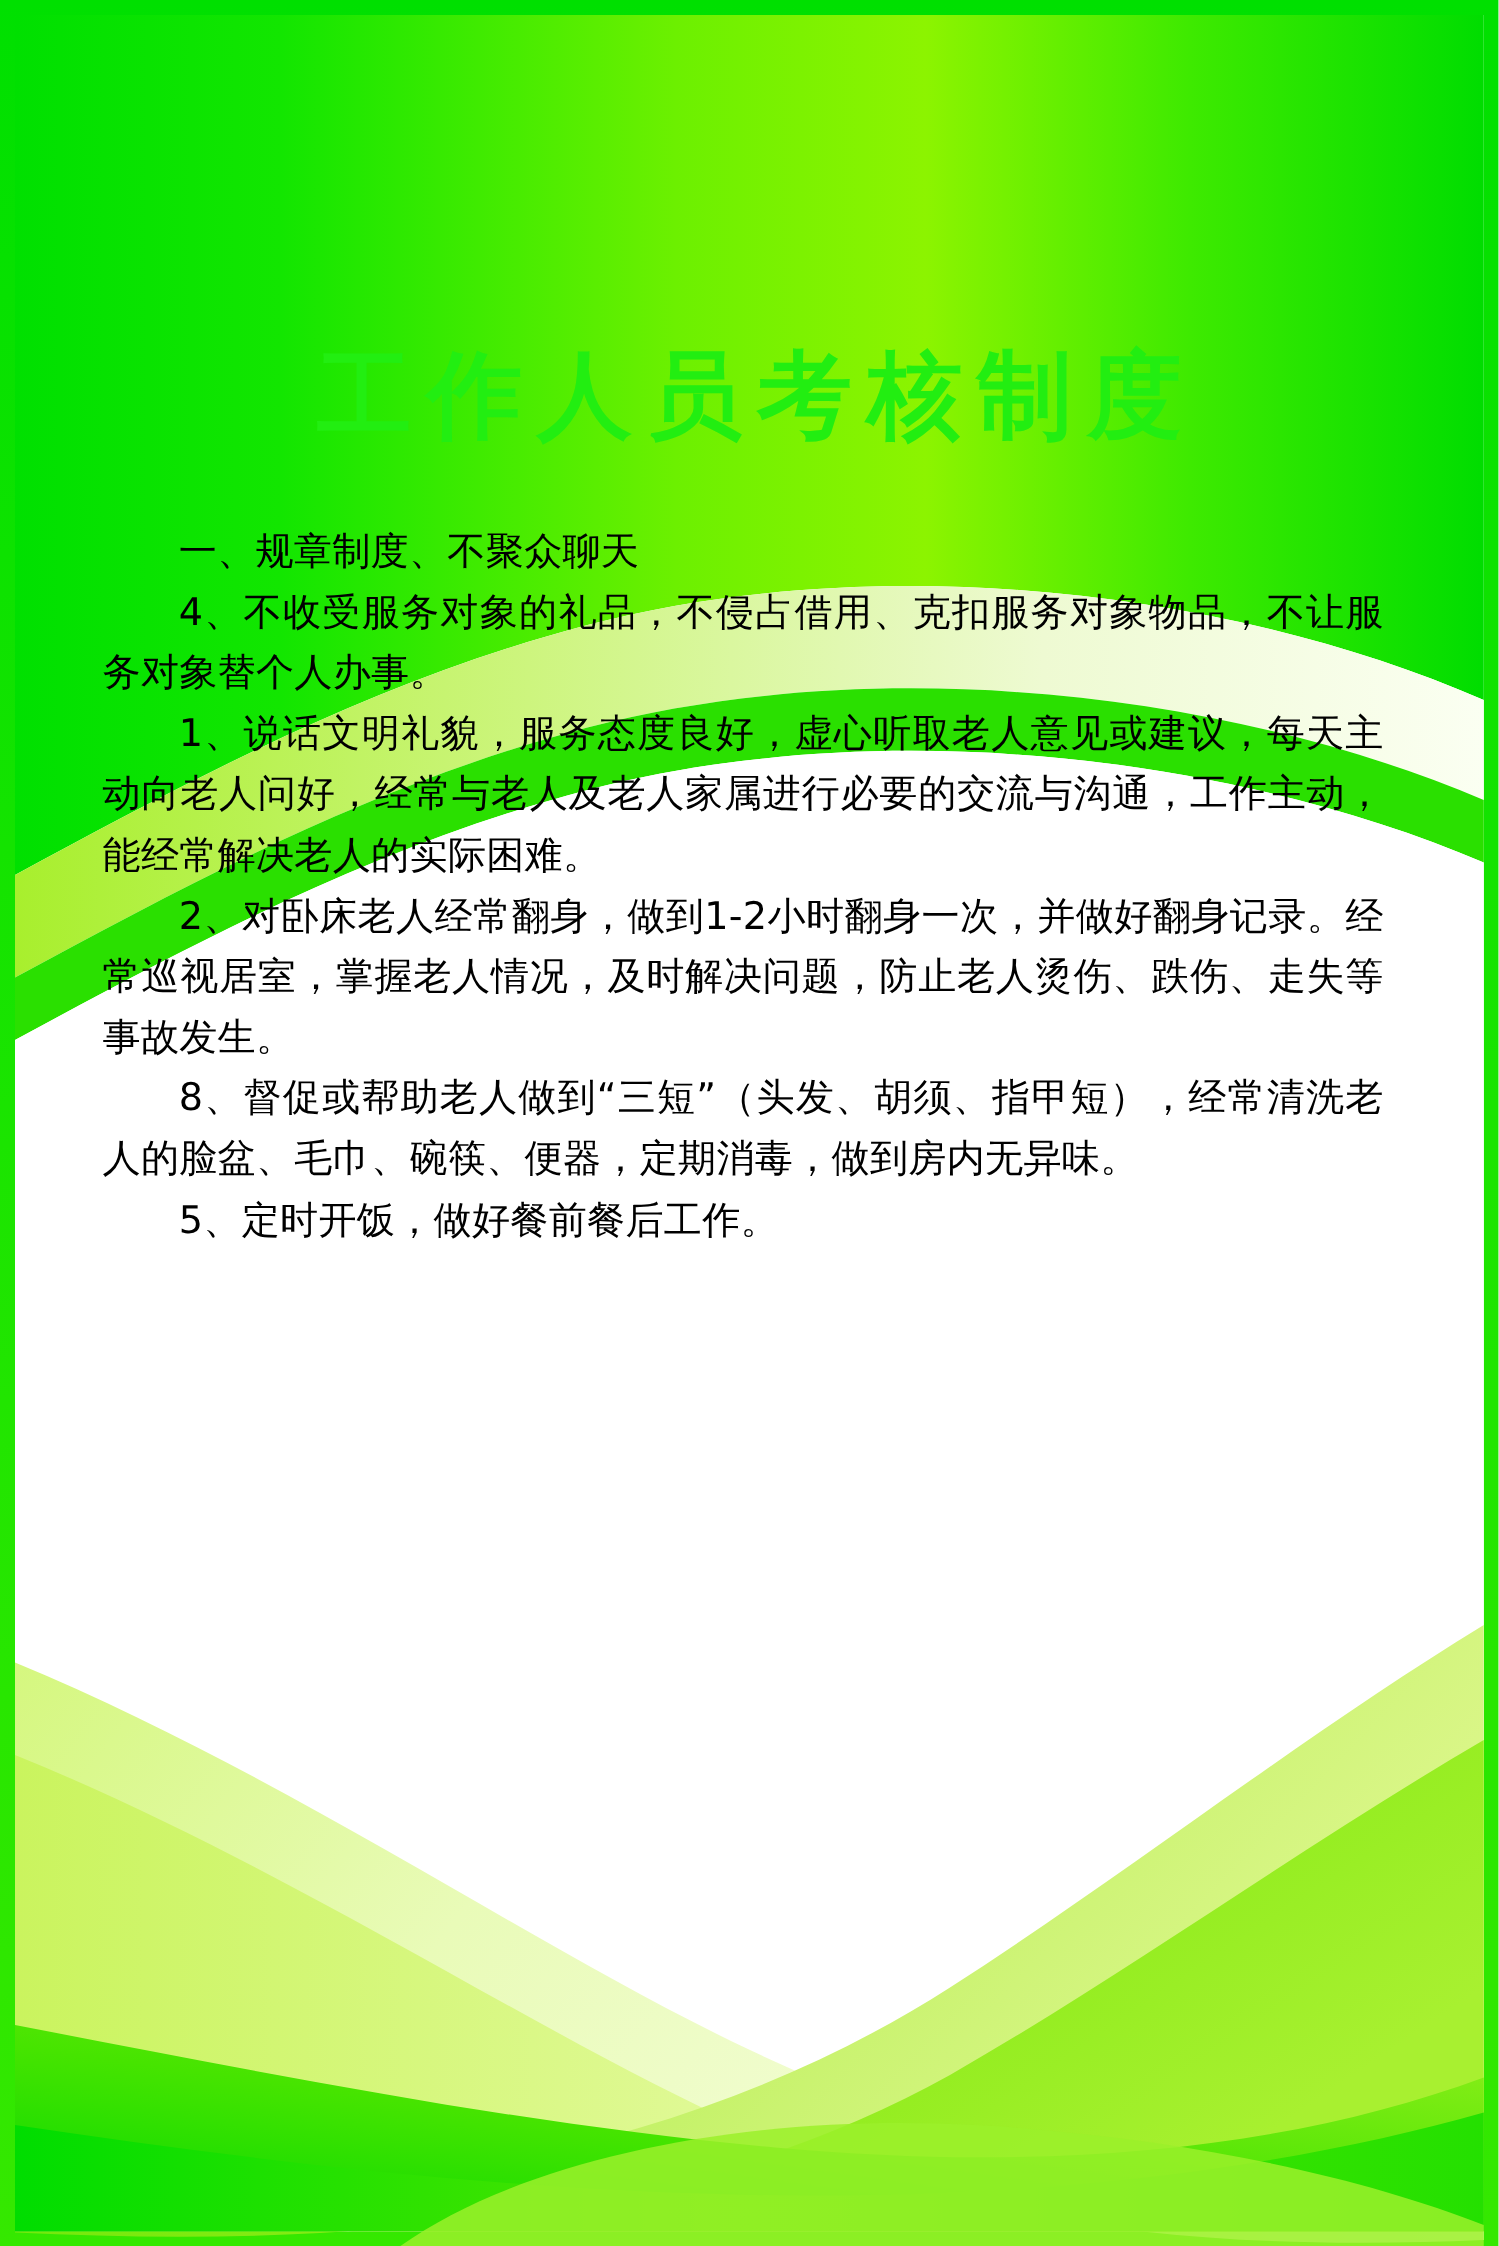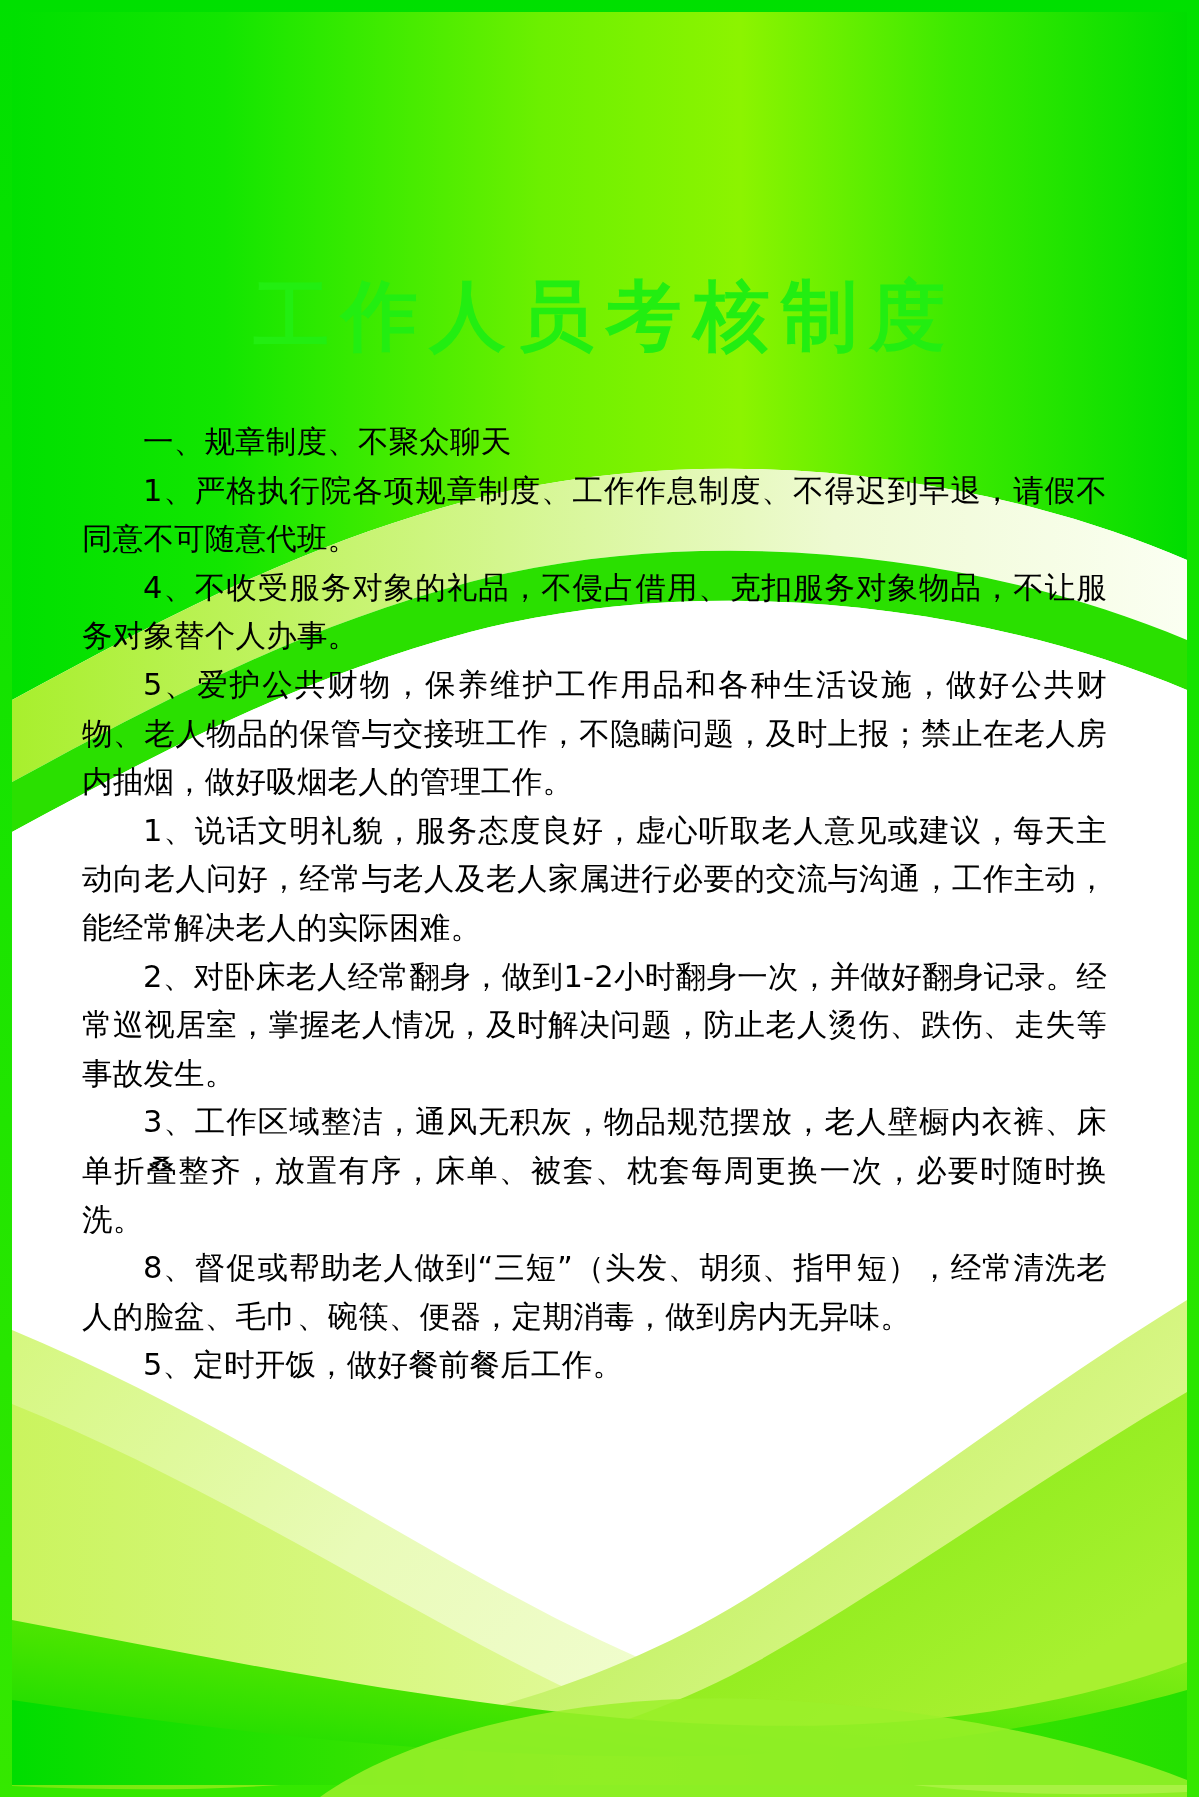--- a/index.html
+++ b/index.html
@@ -154,25 +154,22 @@
     <path d="M320,1797 C420,1726 600,1690 780,1700 C950,1710 1090,1742 1187,1780 V1797 Z" fill="#9bf02a" opacity="0.85"></path>
   </svg>
 
   <div class="content">
 
     <div class="title">工作人员考核制度</div>
 
     <div class="body-block">
 
       <p class="para section">一、规章制度、不聚众聊天</p>
-      <p class="para">1、严格执行院各项规章制度、工作作息制度、不得迟到早退，请假不同意不可随意代班。</p>
       <p class="para">4、不收受服务对象的礼品，不侵占借用、克扣服务对象物品，不让服务对象替个人办事。</p>
-      <p class="para">5、爱护公共财物，保养维护工作用品和各种生活设施，做好公共财物、老人物品的保管与交接班工作，不隐瞒问题，及时上报；禁止在老人房内抽烟，做好吸烟老人的管理工作。</p>
 
       <p class="para">1、说话文明礼貌，服务态度良好，虚心听取老人意见或建议，每天主动向老人问好，经常与老人及老人家属进行必要的交流与沟通，工作主动，能经常解决老人的实际困难。</p>
       <p class="para">2、对卧床老人经常翻身，做到1-2小时翻身一次，并做好翻身记录。经常巡视居室，掌握老人情况，及时解决问题，防止老人烫伤、跌伤、走失等事故发生。</p>
-      <p class="para">3、工作区域整洁，通风无积灰，物品规范摆放，老人壁橱内衣裤、床单折叠整齐，放置有序，床单、被套、枕套每周更换一次，必要时随时换洗。</p>
       <p class="para">8、督促或帮助老人做到“三短”（头发、胡须、指甲短），经常清洗老人的脸盆、毛巾、碗筷、便器，定期消毒，做到房内无异味。</p>
       <p class="para">5、定时开饭，做好餐前餐后工作。</p>
 
     </div>
   </div>
 </div>
 
 </body></html>

